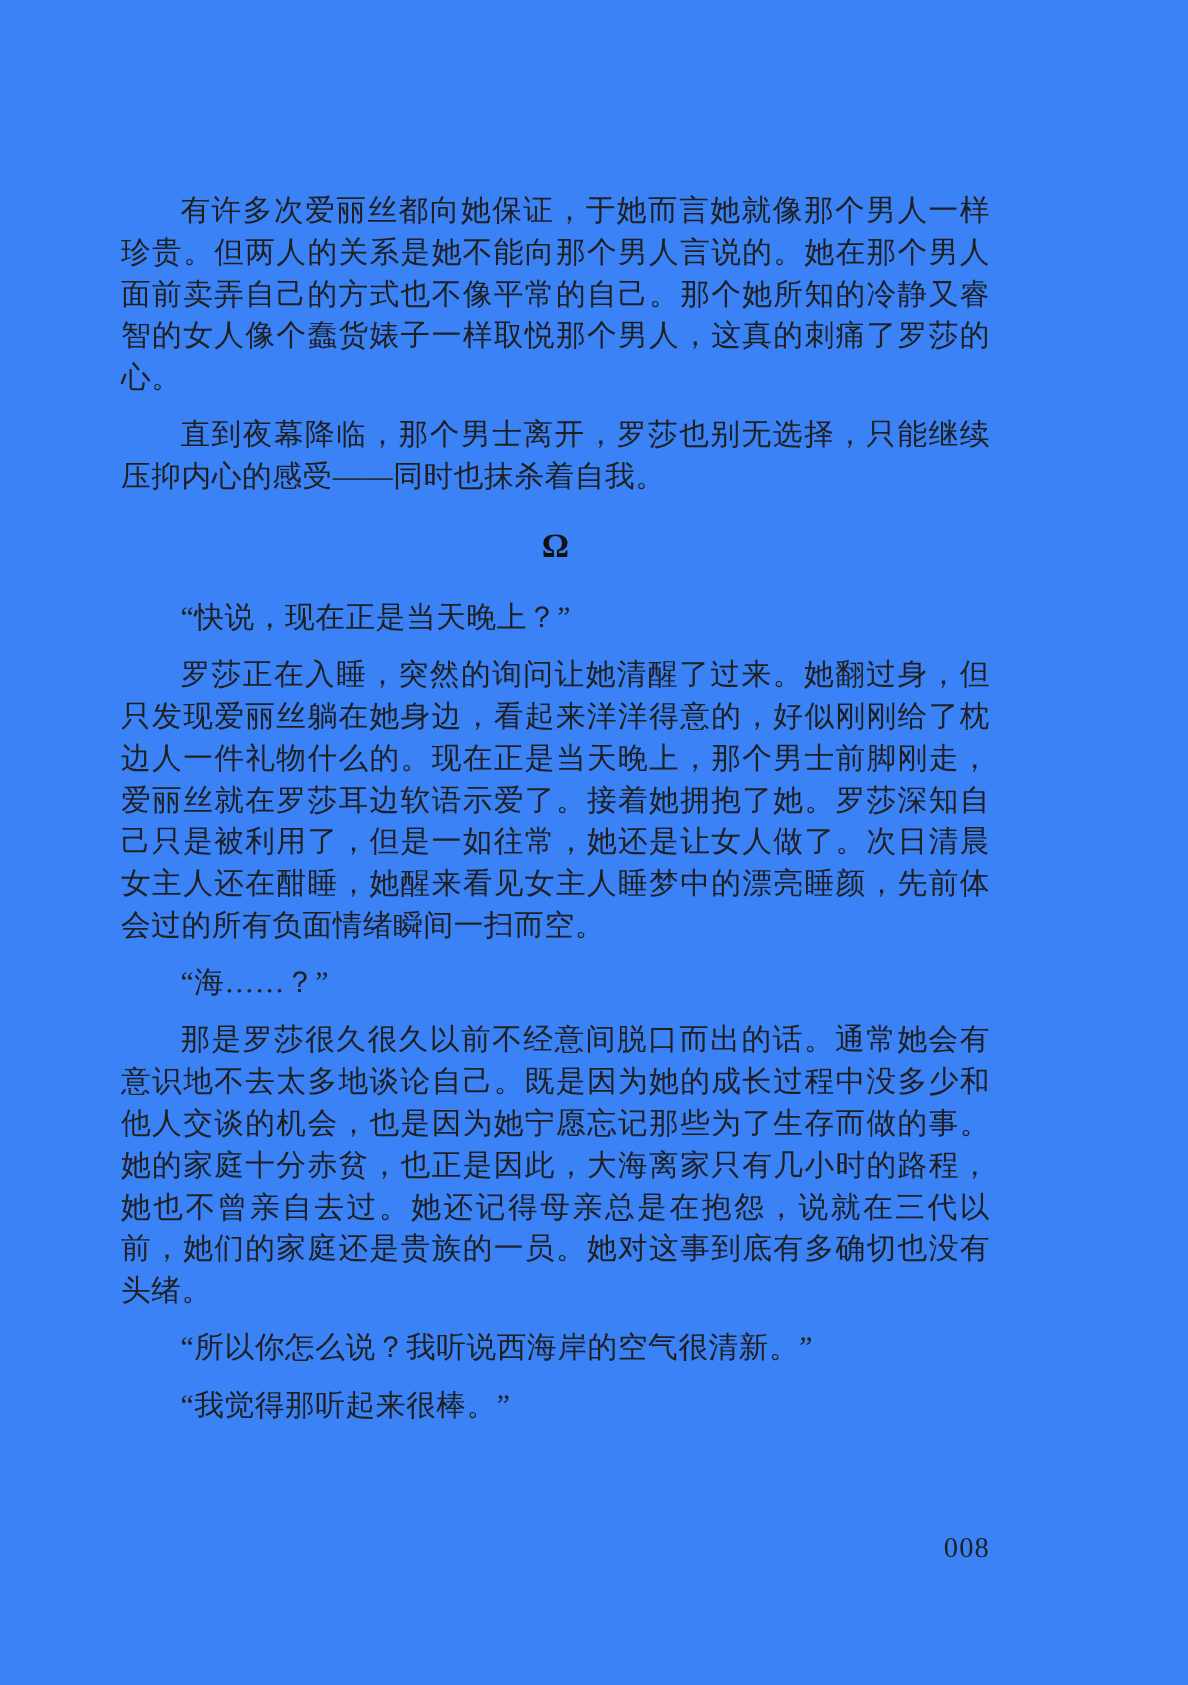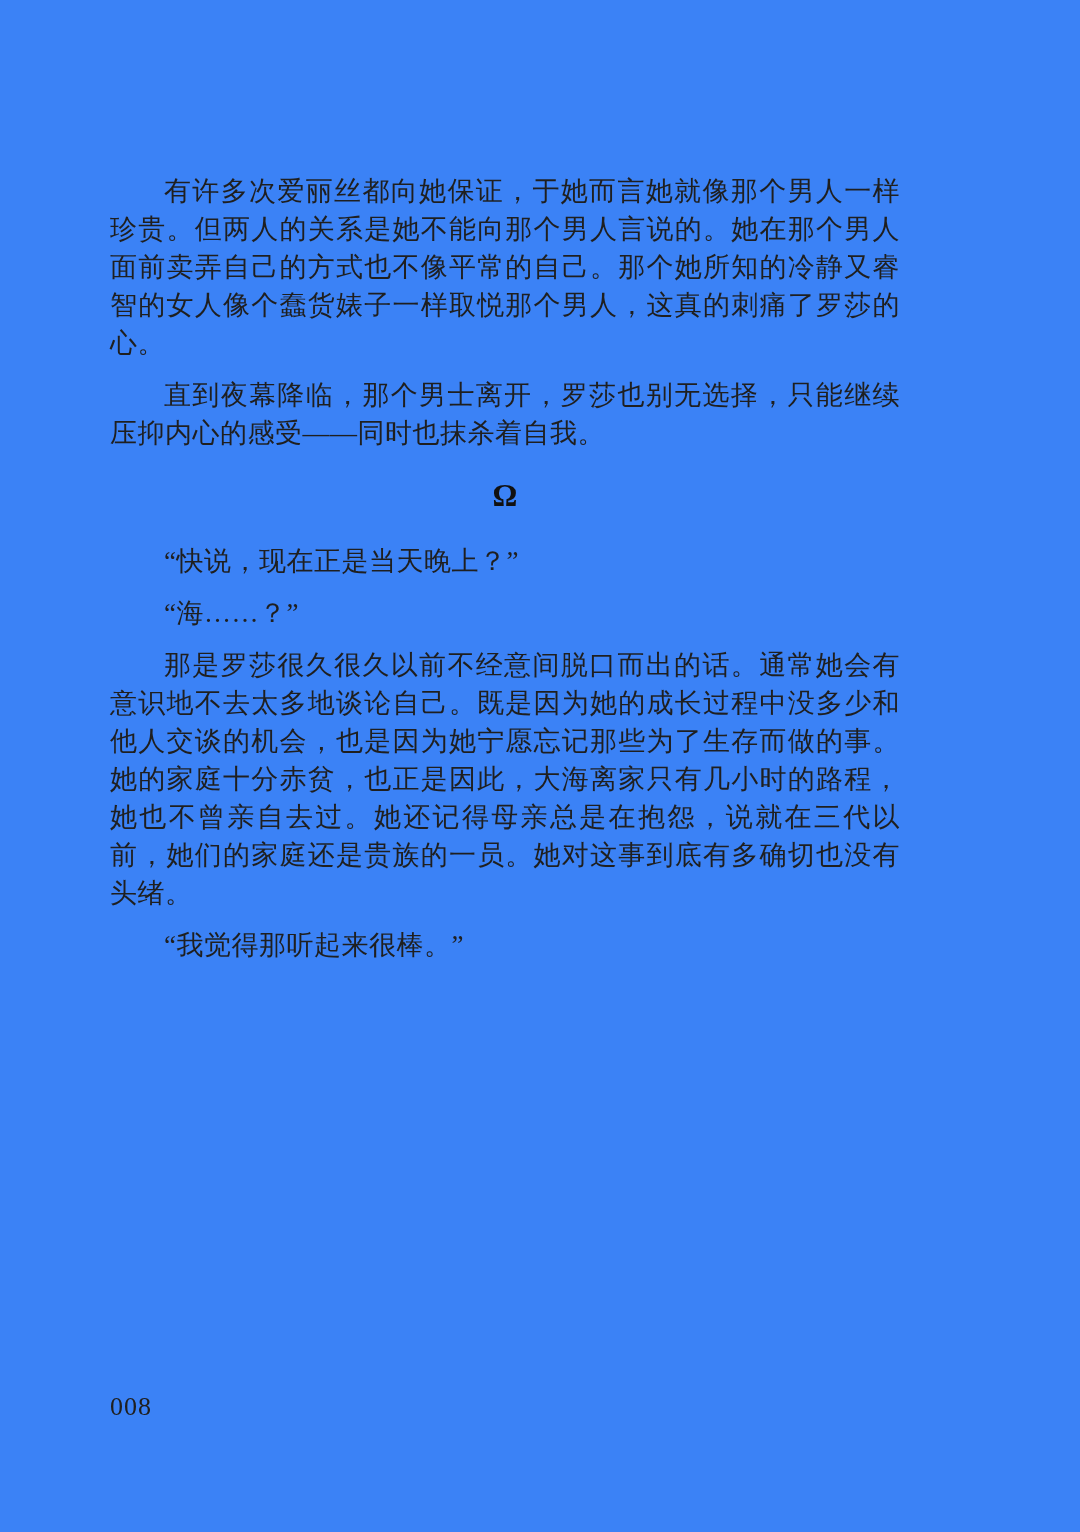--- a/index.html
+++ b/index.html
@@ -38,33 +38,35 @@
     font-weight: bold;
     text-align: center;
     text-indent: 0;
     color: #111111;
   }
   .page-number {
     position: absolute;
     left: 110px;
     top: 1392px;
     width: 790px;
-    text-align: left;
+    text-align: right;
     font-size: 26px;
     letter-spacing: 1px;
     color: #1f1f1f;
   }
 </style>
 </head>
 <body>
 
 <div class="page">
   <div class="text-block">
     <p class="para">有许多次爱丽丝都向她保证，于她而言她就像那个男人一样珍贵。但两人的关系是她不能向那个男人言说的。她在那个男人面前卖弄自己的方式也不像平常的自己。那个她所知的冷静又睿智的女人像个蠢货婊子一样取悦那个男人，这真的刺痛了罗莎的心。</p>
     <p class="para">直到夜幕降临，那个男士离开，罗莎也别无选择，只能继续压抑内心的感受——同时也抹杀着自我。</p>
     <p class="divider">Ω</p>
     <p class="para">“快说，现在正是当天晚上？”</p>
+    <p class="para">罗莎正在入睡，突然的询问让她清醒了过来。她翻过身，但只发现爱丽丝躺在她身边，看起来洋洋得意的，好似刚刚给了枕边人一件礼物什么的。现在正是当天晚上，那个男士前脚刚走，爱丽丝就在罗莎耳边软语示爱了。接着她拥抱了她。罗莎深知自己只是被利用了，但是一如往常，她还是让女人做了。次日清晨女主人还在酣睡，她醒来看见女主人睡梦中的漂亮睡颜，先前体会过的所有负面情绪瞬间一扫而空。</p>
     <p class="para">“海……？”</p>
     <p class="para">那是罗莎很久很久以前不经意间脱口而出的话。通常她会有意识地不去太多地谈论自己。既是因为她的成长过程中没多少和他人交谈的机会，也是因为她宁愿忘记那些为了生存而做的事。她的家庭十分赤贫，也正是因此，大海离家只有几小时的路程，她也不曾亲自去过。她还记得母亲总是在抱怨，说就在三代以前，她们的家庭还是贵族的一员。她对这事到底有多确切也没有头绪。</p>
+    <p class="para">“所以你怎么说？我听说西海岸的空气很清新。”</p>
     <p class="para">“我觉得那听起来很棒。”</p>
   </div>
   <div class="page-number">008</div>
 </div>
 
 </body></html>

